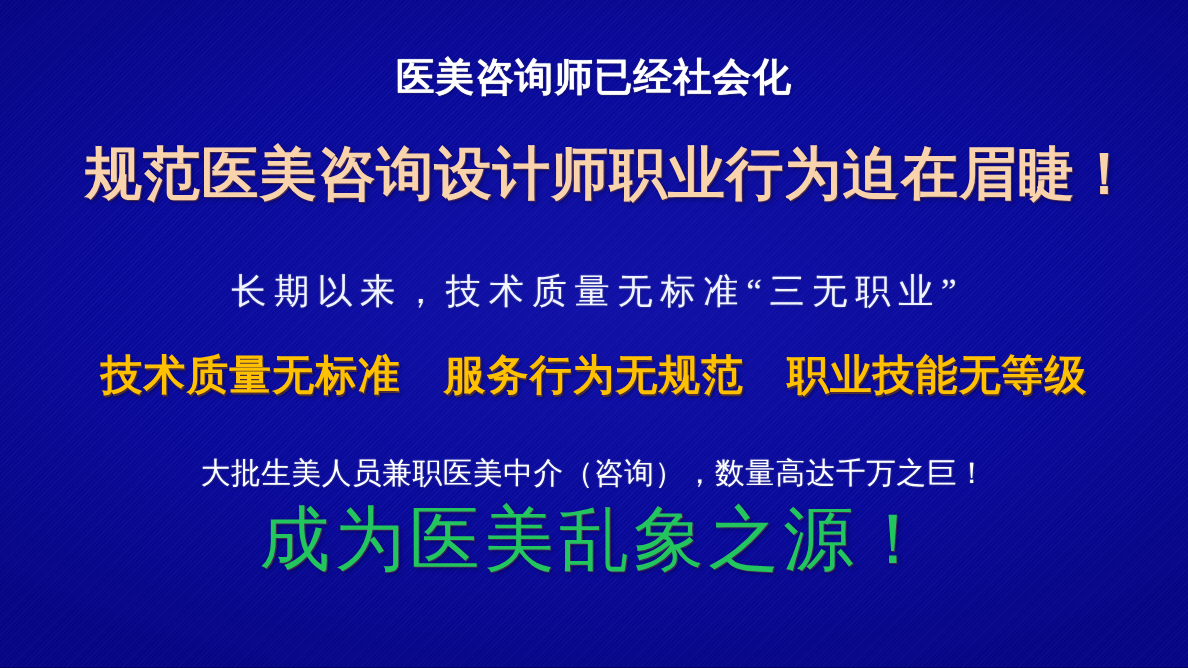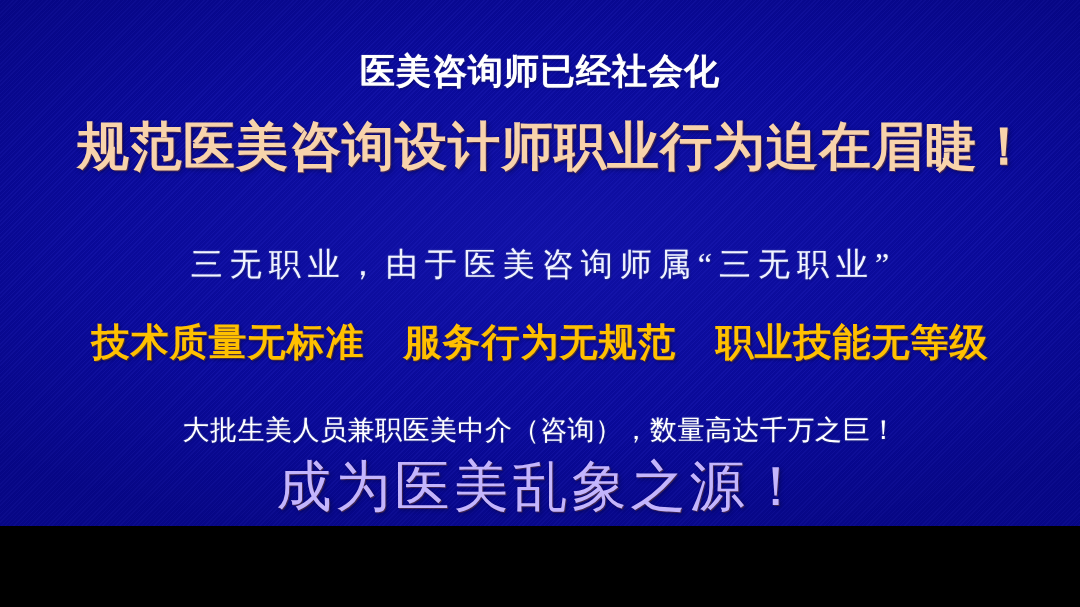--- a/index.html
+++ b/index.html
@@ -4,21 +4,21 @@
 <style>
   html, body {
     margin: 0;
     padding: 0;
     background: #000;
   }
 
   #slide {
     position: relative;
     width: 1080px;
-    height: 526px;
+    height: 607px;
     overflow: hidden;
     background-color: #0a0aa0;
     font-family: "Liberation Sans", "DejaVu Sans", sans-serif;
     -webkit-font-smoothing: antialiased;
   }
 
   
   #slide-texture {
     position: absolute;
     inset: 0;
@@ -64,21 +64,21 @@
     font-size: 35px;
     font-weight: bold;
     letter-spacing: 1px;
     text-shadow:
       0 0 1px rgba(255,255,255,0.85),
       1px 1px 2px rgba(0,0,40,0.55);
   }
 
   
   .l-headline {
-    top: 118px;
+    top: 130px;
     color: #f8d3ab;
     font-size: 52px;
     font-weight: bold;
     letter-spacing: 1px;
     text-shadow:
       1px 1px 0 rgba(150,80,30,0.45),
       2px 2px 4px rgba(0,0,40,0.45);
     padding-left: 28px;
   }
 
@@ -113,24 +113,24 @@
     font-size: 27px;
     font-weight: normal;
     font-family: "Liberation Serif", "DejaVu Serif", serif;
     letter-spacing: 0.5px;
     text-shadow: 0 0 2px rgba(190,205,255,0.5), 1px 1px 2px rgba(0,0,60,0.5);
   }
 
   
   .l-conclusion {
     top: 456px;
-    color: #c4b5fd;
-    font-size: 55px;
+    color: #22c55e;
+    font-size: 64px;
     font-weight: normal;
-    font-family: Liberation Sans, sans-serif;
+    font-family: Liberation Serif, serif;
     letter-spacing: 4px;
     text-indent: 4px;
     text-shadow:
       1px 1px 0 rgba(150,85,35,0.40),
       2px 2px 4px rgba(0,0,40,0.45);
   }
 </style>
 </head>
 <body>
 
@@ -138,21 +138,21 @@
 
   <div id="slide-texture"></div>
   <div id="slide-vignette"></div>
 
   <div class="content">
 
     <div class="line l-heading">医美咨询师已经社会化</div>
 
     <div class="line l-headline">规范医美咨询设计师职业行为迫在眉睫！</div>
 
-    <div class="line l-body-a">三无职业，由于医美咨询师属“三无职业”</div>
+    <div class="line l-body-a">长期以来，技术质量无标准“三无职业”</div>
 
     <div class="line l-body-b">大批生美人员兼职医美中介（咨询），数量高达千万之巨！</div>
 
     <div class="line l-gold">技术质量无标准　服务行为无规范　职业技能无等级</div>
 
     <div class="line l-conclusion">成为医美乱象之源！</div>
 
   </div>
 </div>
 

